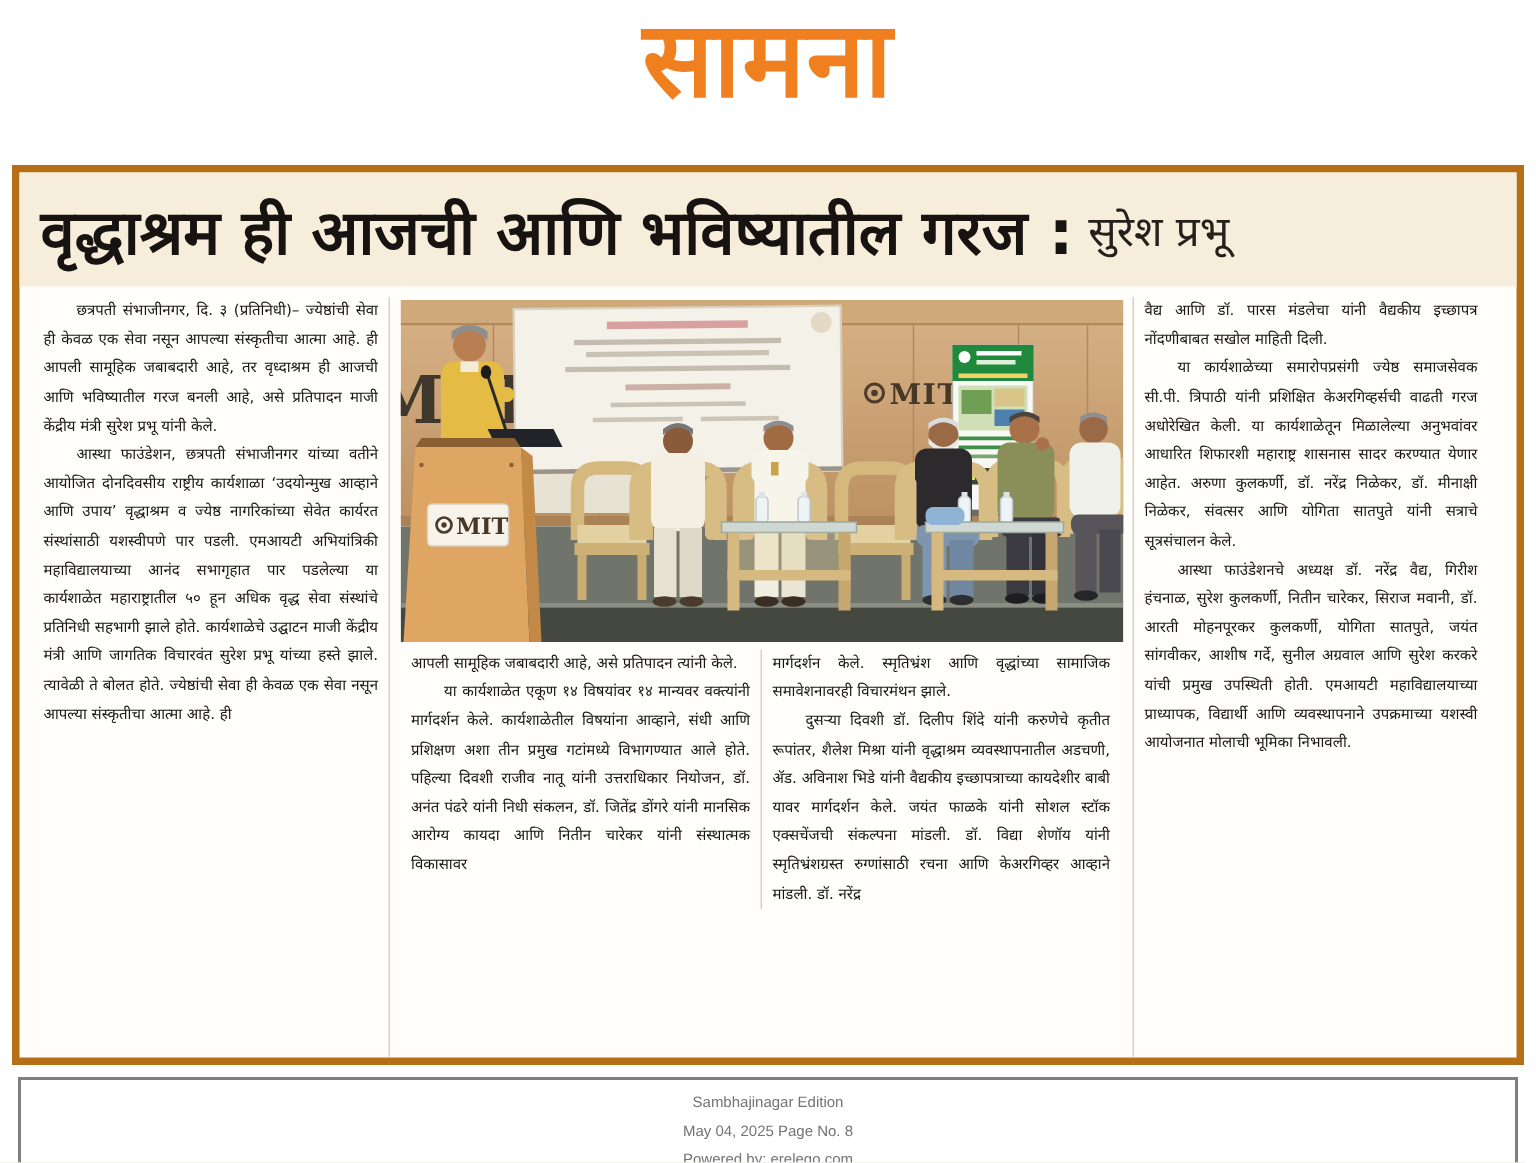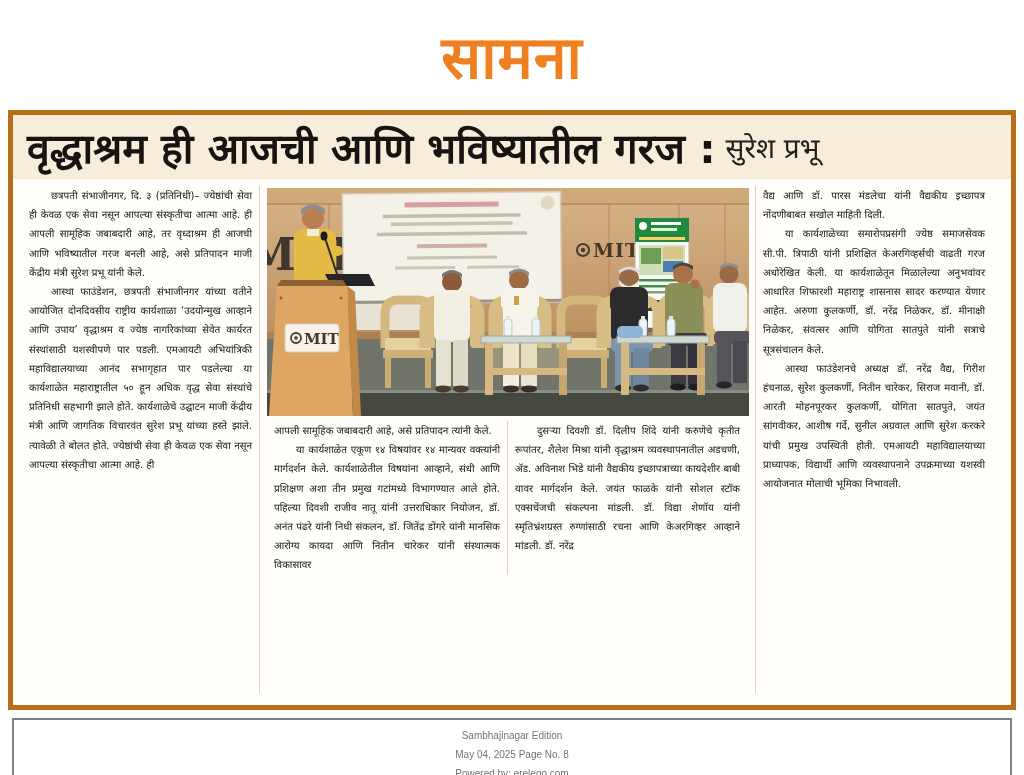--- a/index.html
+++ b/index.html
@@ -3,30 +3,30 @@
 <meta charset="utf-8">
 <style>
   * { margin:0; padding:0; box-sizing:border-box; }
   html,body { background:#e9e9e9; }
   .page {
     position:relative; width:1024px; height:775px;
     background:#ffffff; overflow:hidden; margin:0 auto;
     font-family:"DejaVu Sans", sans-serif;
   }
   .masthead {
-    position:absolute; top:18px; left:0; width:100%;
-    text-align:center; font-size:59px; font-weight:700;
+    position:absolute; top:0; left:0; width:100%;
+    text-align:center; font-size:70px; font-weight:700;
     color:#f0801f; letter-spacing:1px; line-height:80px;
   }
   .article-box {
     position:absolute; left:8px; top:110px; width:1008px; height:600px;
     border:5px solid #b66f16; background:#fffefa;
   }
   .headline-band {
-    height:64px; background:#f6eddb; display:flex; align-items:center;
+    height:76px; background:#f6eddb; display:flex; align-items:center;
     padding:0 14px; overflow:hidden; white-space:nowrap;
   }
   .headline-band .hl-main { font-size:41px; font-weight:700; color:#171310; }
   .headline-band .hl-attr { font-size:28px; font-weight:400; color:#25201b; margin-left:10px; }
   .body-row {
     display:flex; padding:7px 9px 0 9px; height:514px; overflow:hidden;
   }
   .col { width:237px; overflow:hidden; }
   .col.rule { border-left:1px solid #d9d2c3; }
   .col-inner { padding:0 7px; }
@@ -282,20 +282,21 @@
 
           <div class="sub-row">
             <div class="sub-col">
               <div class="col-inner">
                 <p class="body-text">आपली सामूहिक जबाबदारी आहे, असे प्रतिपादन त्यांनी केले.</p>
                 <p class="body-text indent">या कार्यशाळेत एकूण १४ विषयांवर १४ मान्यवर वक्त्यांनी मार्गदर्शन केले. कार्यशाळेतील विषयांना आव्हाने, संधी आणि प्रशिक्षण अशा तीन प्रमुख गटांमध्ये विभागण्यात आले होते. पहिल्या दिवशी राजीव नातू यांनी उत्तराधिकार नियोजन, डॉ. अनंत पंढरे यांनी निधी संकलन, डॉ. जितेंद्र डोंगरे यांनी मानसिक आरोग्य कायदा आणि नितीन चारेकर यांनी संस्थात्मक विकासावर</p>
               </div>
             </div>
             <div class="sub-col rule">
               <div class="col-inner">
+                <p class="body-text">मार्गदर्शन केले. स्मृतिभ्रंश आणि वृद्धांच्या सामाजिक समावेशनावरही विचारमंथन झाले.</p>
                 <p class="body-text indent">दुसऱ्या दिवशी डॉ. दिलीप शिंदे यांनी करुणेचे कृतीत रूपांतर, शैलेश मिश्रा यांनी वृद्धाश्रम व्यवस्थापनातील अडचणी, ॲड. अविनाश भिडे यांनी वैद्यकीय इच्छापत्राच्या कायदेशीर बाबी यावर मार्गदर्शन केले. जयंत फाळके यांनी सोशल स्टॉक एक्सचेंजची संकल्पना मांडली.  डॉ. विद्या शेणॉय यांनी स्मृतिभ्रंशग्रस्त रुग्णांसाठी रचना आणि केअरगिव्हर आव्हाने मांडली.  डॉ. नरेंद्र</p>
               </div>
             </div>
           </div>
 
         </div>
       </div>
 
       <div class="col rule">
         <div class="col-inner">

